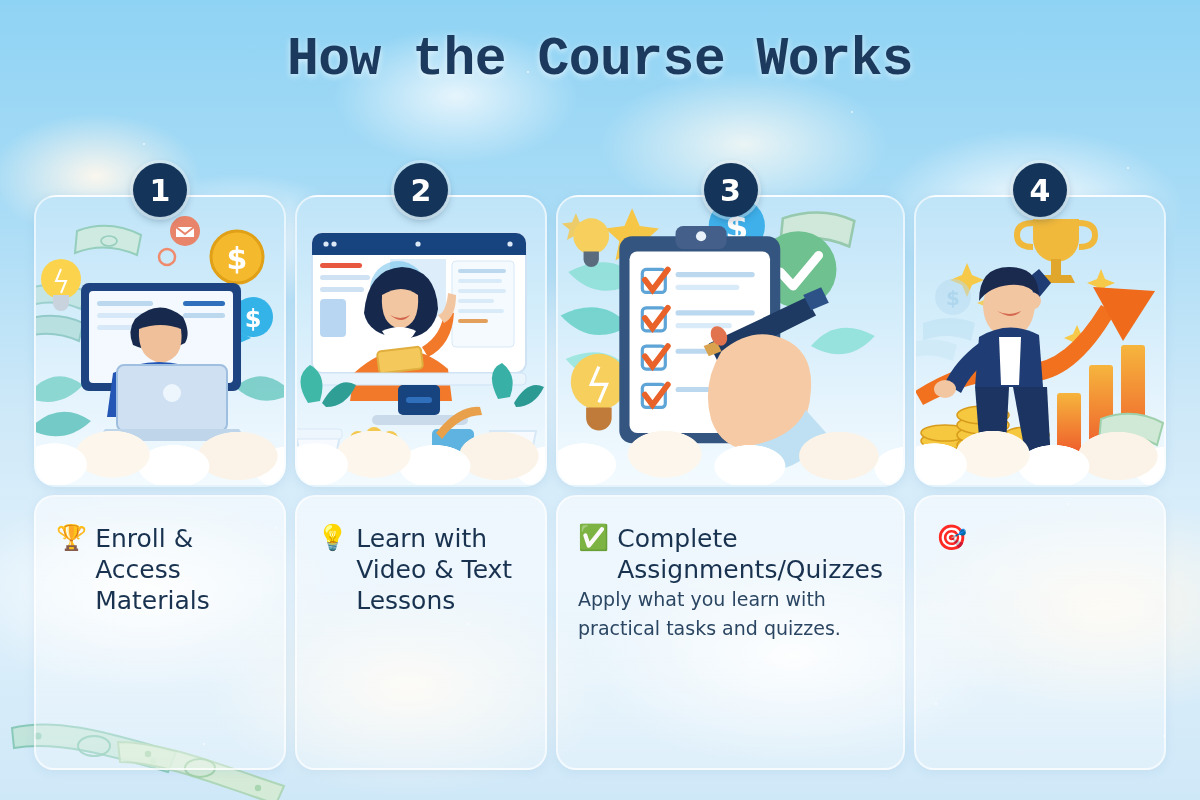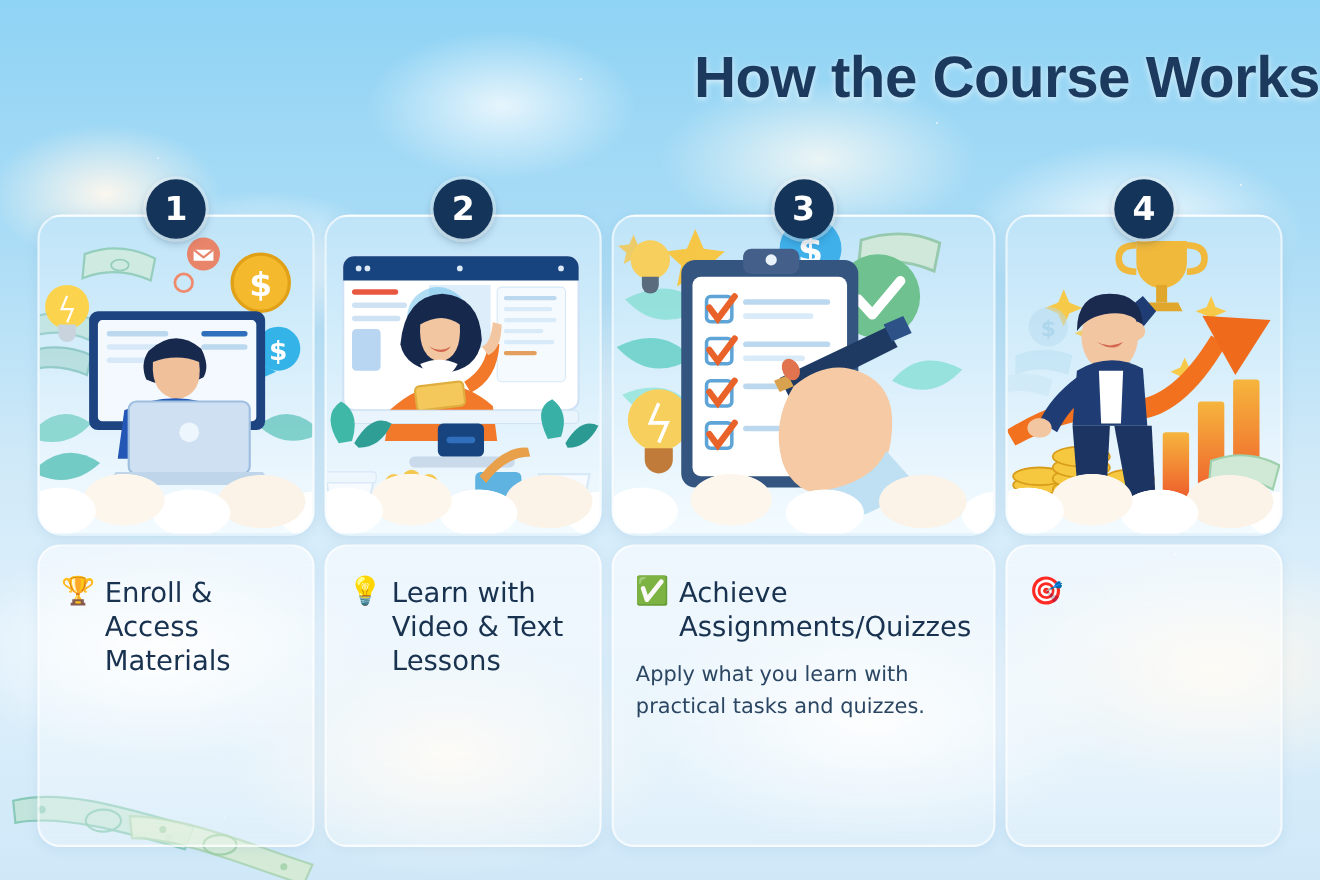--- a/index.html
+++ b/index.html
@@ -42,25 +42,25 @@
       radial-gradient(1.6px 1.6px at 78% 88%, #fff 60%, transparent 61%),
       radial-gradient(1.8px 1.8px at 89% 63%, #fff 60%, transparent 61%),
       radial-gradient(1.4px 1.4px at 97% 92%, #fff 60%, transparent 61%),
       radial-gradient(1.5px 1.5px at 17% 93%, #fff 60%, transparent 61%),
       radial-gradient(1.3px 1.3px at 35% 45%, #fff 60%, transparent 61%),
       radial-gradient(1.6px 1.6px at 61% 41%, #fff 60%, transparent 61%);
   }
 
   
   #title{
-    position:absolute;left:0;right:0;top:40px;text-align:right;
+    position:absolute;left:0;right:0;top:30px;text-align:center;
     font-size:53px;font-weight:bold;letter-spacing:-.5px;
     color:#1c3a5e;
     text-shadow:0 2px 6px rgba(255,255,255,.65);
-    font-family:Liberation Sans, sans-serif;
+    font-family:Liberation Mono, monospace;
   }
 
   
   #cols{position:absolute;left:34px;top:195px;width:1132px;height:575px;display:flex;gap:9px;}
   .col{position:relative;flex:1 1 0;display:flex;flex-direction:column;}
 
   .badge{
     position:absolute;left:50%;top:-32px;transform:translateX(-50%);
     width:54px;height:54px;border-radius:50%;
     background:#143559;color:#fff;z-index:5;
@@ -97,21 +97,21 @@
     box-shadow:0 2px 10px rgba(120,170,210,.15);
     padding:26px 20px 18px 20px;box-sizing:border-box;
   }
   .theadrow{display:flex;align-items:flex-start;gap:8px;}
   .temoji{font-size:25px;line-height:1.15;flex:0 0 auto;}
   .ttitle{
     font-size:25px;font-weight:normal;color:#18324f;line-height:1.24;
     font-family:"DejaVu Sans","Liberation Sans",sans-serif;
   }
   .tbody{
-    margin-top:14px;font-size:19px;line-height:1.55;color:#2b4662;
+    font-size:19px;line-height:1.55;color:#2b4662;
     font-family:"DejaVu Sans","Liberation Sans",sans-serif;
   }
   .col-4 .ttitle,.col-4 .tbody{ }
 
   
   .bill{position:absolute;}
 </style>
 </head>
 <body>
 
@@ -375,21 +375,21 @@
             <path d="M150 226 q34 -6 44 -28 l16 18 q-14 28 -54 32Z" fill="#bfe0f2"></path>
             <ellipse cx="126" cy="140" rx="6" ry="8" fill="#e2734f" transform="rotate(-28 126 140)"></ellipse>
           </g>
         </svg>
         <div class="ground"></div>
       </div>
 
       <div class="tcard">
         <div class="theadrow">
           <span class="temoji">✅</span>
-          <span class="ttitle">Achieve Assignments/Quizzes</span>
+          <span class="ttitle">Complete Assignments/Quizzes</span>
         </div>
         <div class="tbody">Apply what you learn with practical tasks and quizzes.</div>
       </div>
     </div>
 
     <div class="col col-4">
       <div class="badge">4</div>
 
       <div class="illus">
         <svg class="svgart" viewBox="0 0 270 288" preserveAspectRatio="xMidYMid slice">

